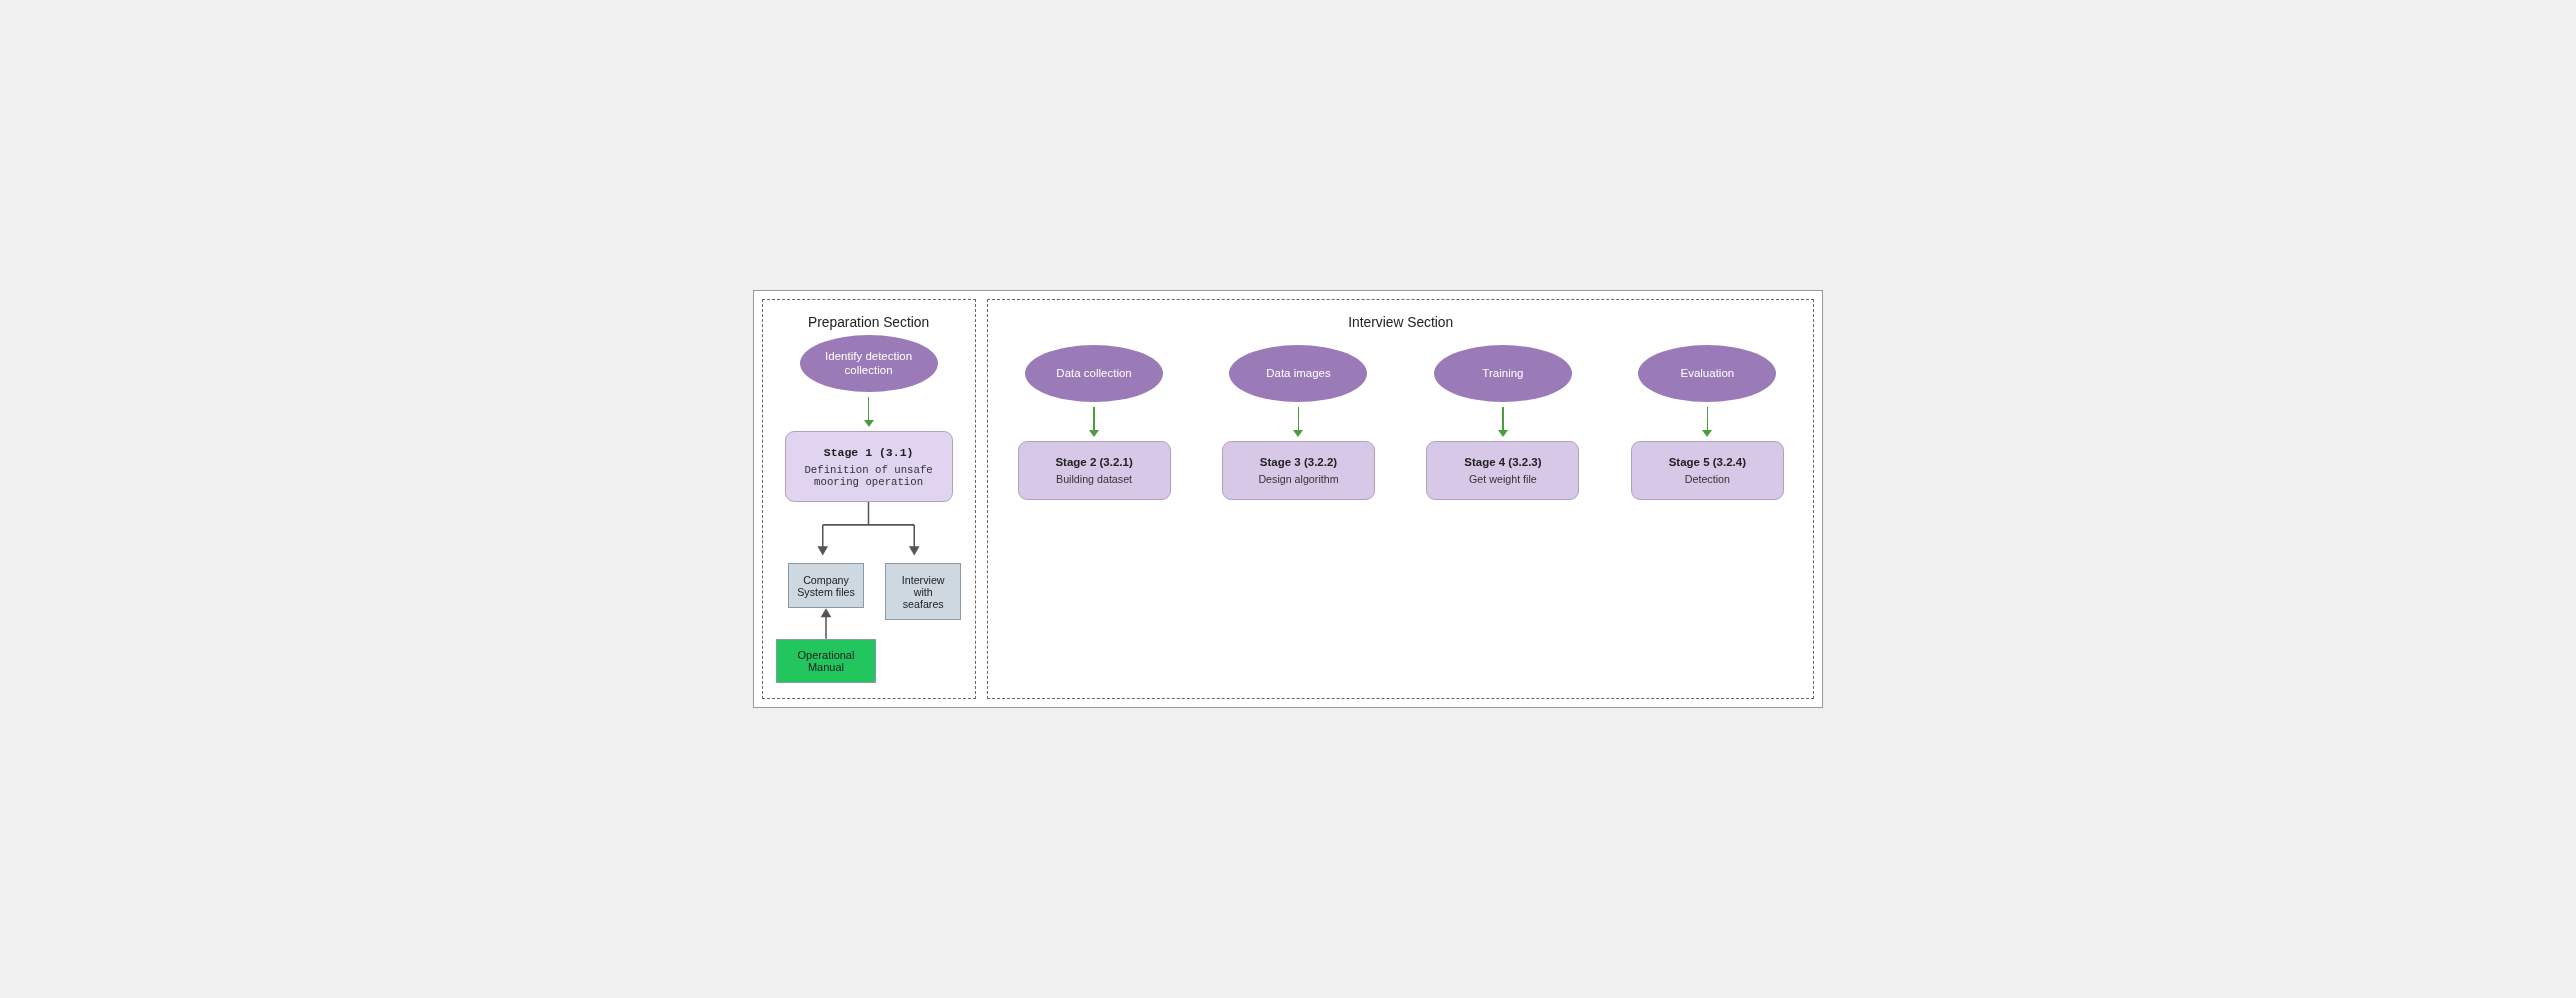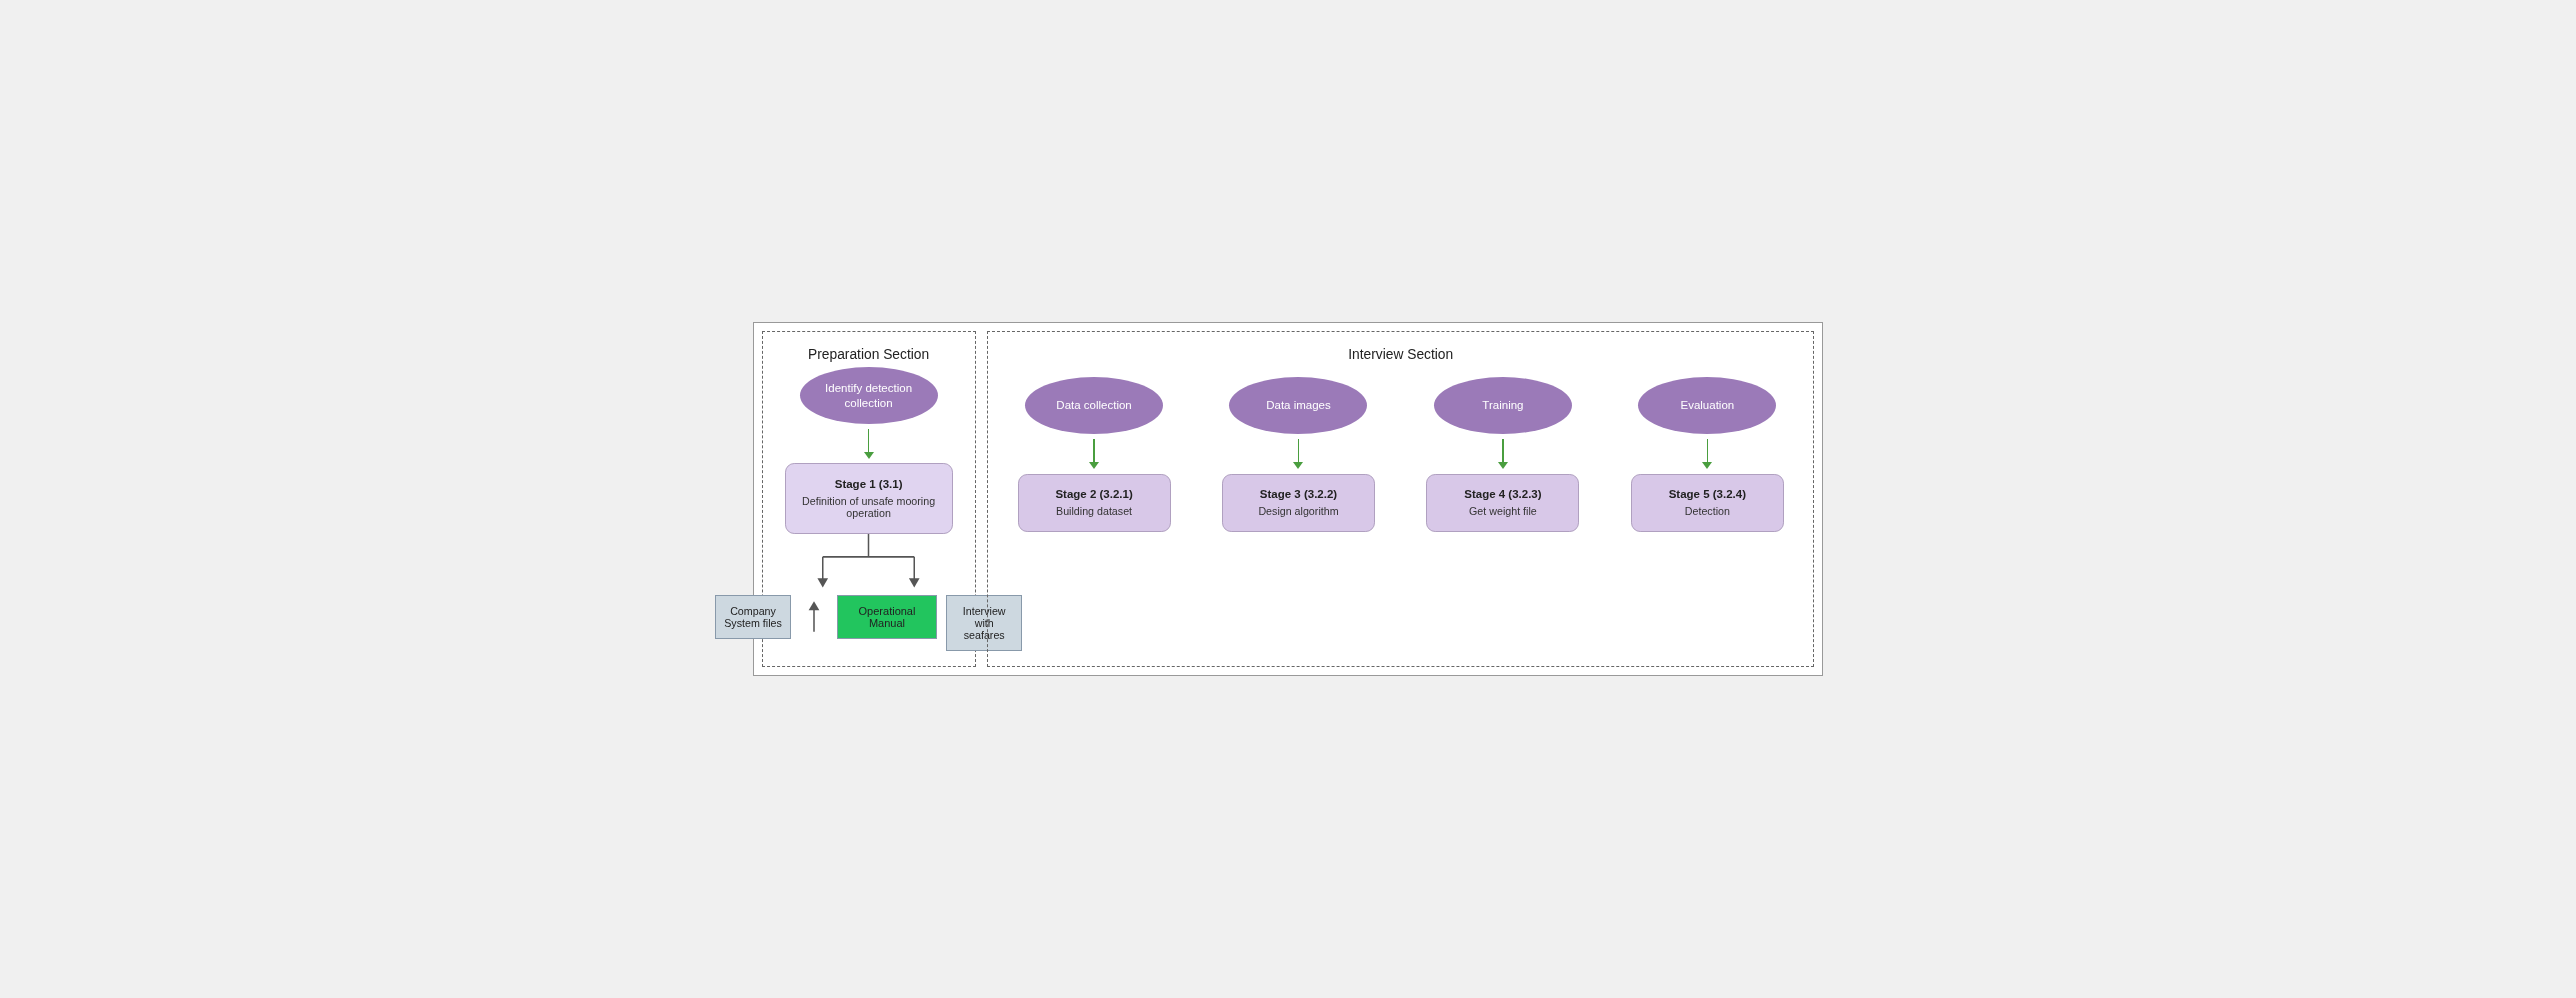--- a/index.html
+++ b/index.html
@@ -113,20 +113,21 @@
       padding: 13.8px 11.5px;
       width: 153px;
     }
     .stage-box-prep {
       background: #e0d4f0;
       border: 1.1px solid #b0a0c0;
       border-radius: 9.2px;
       text-align: center;
       padding: 13.8px 11.5px;
       width: 168px;
+      font-family: Liberation Mono, monospace;
     }
     .stage-label {
       font-weight: bold;
       font-size: 11.5px;
       color: #222;
       margin-bottom: 4.6px;
     }
     .stage-desc {
       font-size: 10.7px;
       color: #333;
@@ -157,21 +158,21 @@
 
     .sources-row {
       display: flex;
       flex-direction: row;
       gap: 9.2px;
       align-items: flex-start;
     }
 
     .op-manual-col {
       display: flex;
-      flex-direction: row;
+      flex-direction: column;
       align-items: center;
     }
   </style>
 </head>
 <body>
 
 <div class="diagram-container">
 
   <div class="prep-section">
     <div class="section-title">Preparation Section</div>

